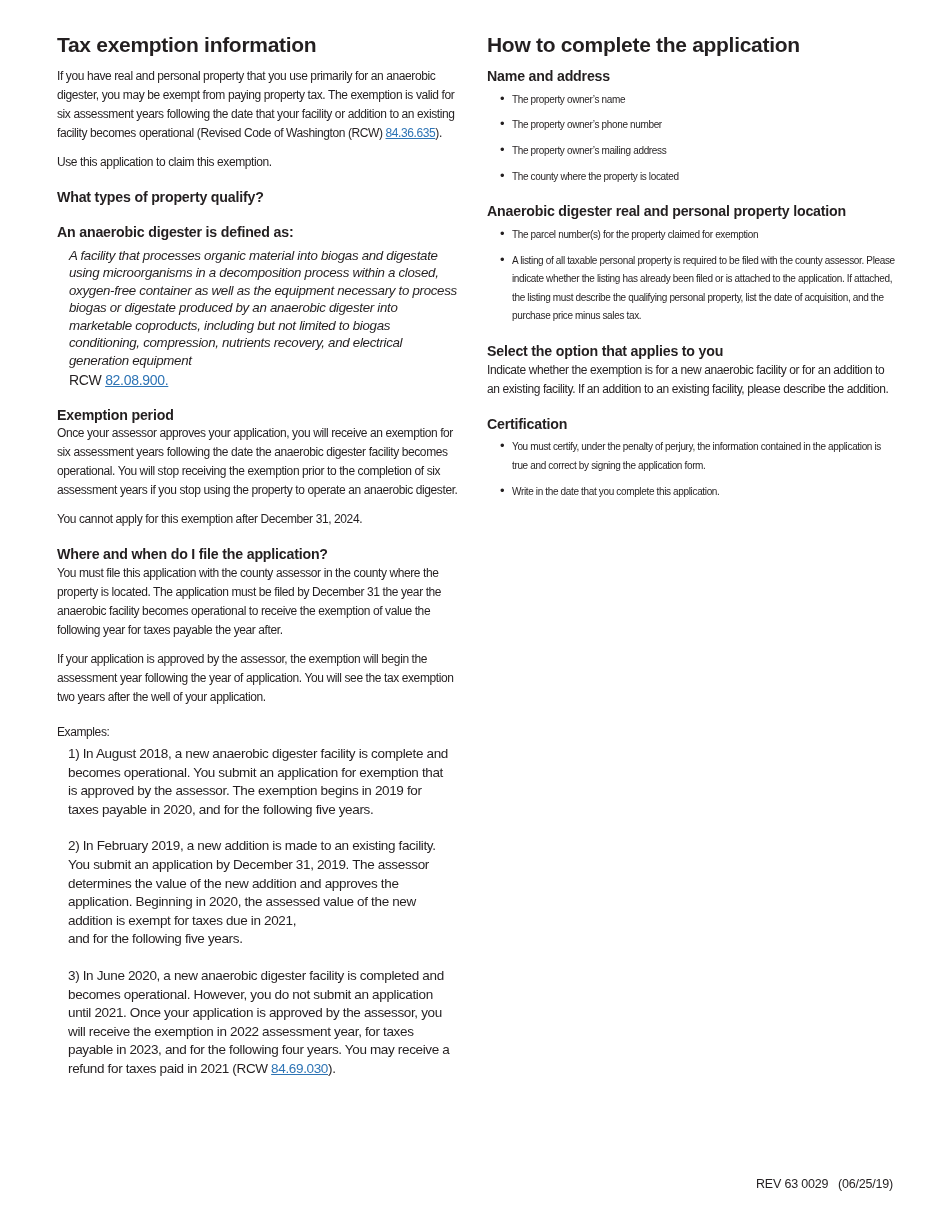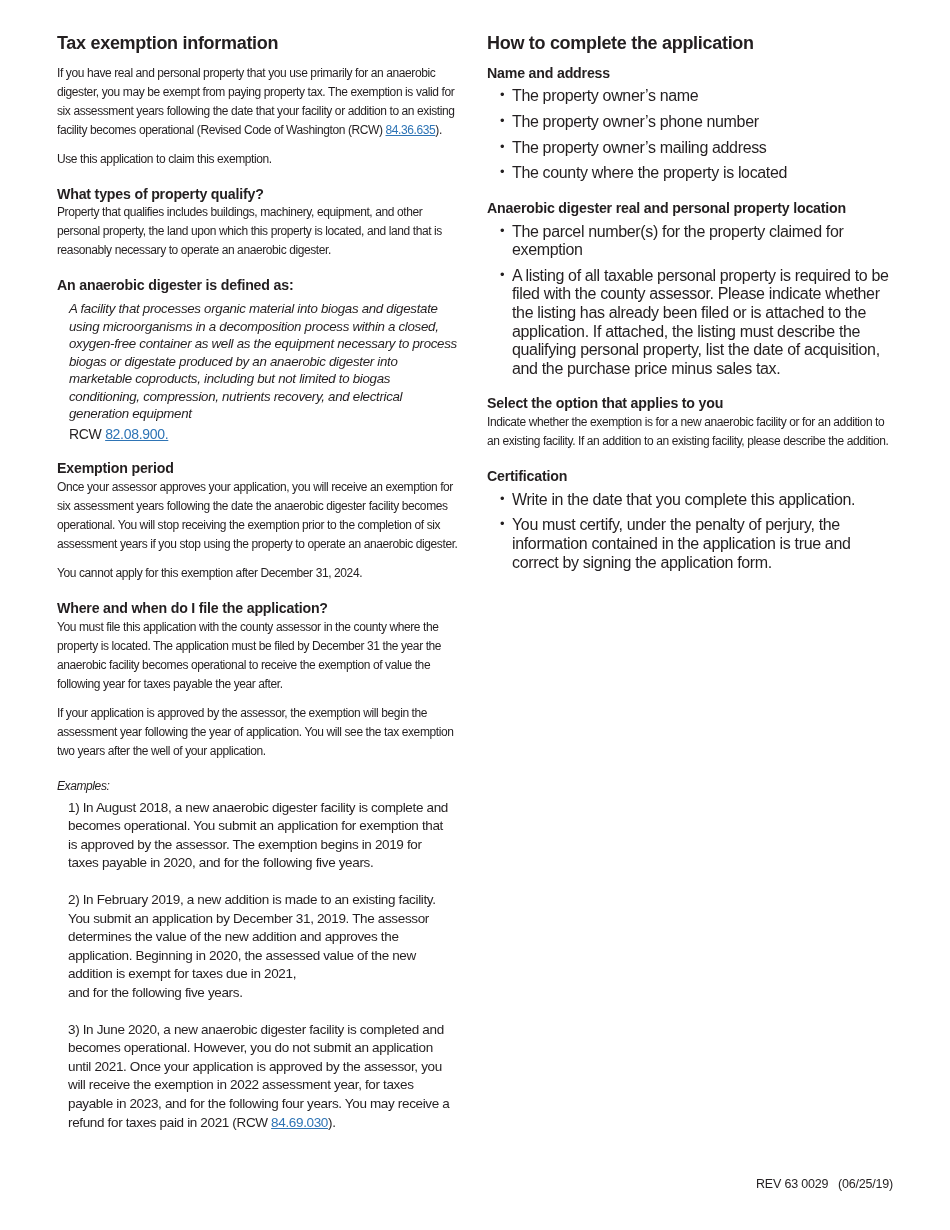--- a/index.html
+++ b/index.html
@@ -16,21 +16,21 @@
     position: absolute;
     top: 33px; left: 57px;
     width: 838px;
     display: flex;
     gap: 24px;
   }
   .col-left  { width: 406px; }
   .col-right { width: 408px; }
 
   h1 {
-    font-size: 18px;
+    font-size: 21px;
     font-weight: bold;
     letter-spacing: -0.3px;
     margin: 0 0 10px 0;
     line-height: 1.15;
   }
   h3 {
     font-size: 14.2px;
     font-weight: bold;
     letter-spacing: -0.2px;
     margin: 16px 0 0 0;
@@ -55,39 +55,38 @@
     letter-spacing: -0.3px;
     line-height: 17.5px;
   }
   .quote-rcw {
     margin-top: 3px;
     font-style: normal;
     font-size: 14px;
     letter-spacing: -0.3px;
   }
   .examples-label {
-    font-style: italic;
     margin: 16px 0 3px 0;
   }
   .example {
     padding-left: 11px;
     font-size: 13.5px;
     letter-spacing: -0.35px;
     line-height: 18.6px;
     margin: 0 8px 18px 0;
   }
   ul.doc-list {
     list-style: none;
     margin: 5px 0 0 0;
     padding: 0;
   }
   ul.doc-list li {
     position: relative;
     padding-left: 25px;
-    font-size: 16px;
+    font-size: 10px;
     letter-spacing: -0.35px;
     line-height: 18.6px;
     margin: 0 0 7px 0;
   }
   ul.doc-list li::before {
     content: "\2022";
     position: absolute;
     left: 13px;
     top: -1px;
     font-size: 13px;
@@ -109,21 +108,20 @@
 <div class="page">
 
   <div class="col-left">
     <h1>Tax exemption information</h1>
 
     <p><span>If you have real and personal property that you use primarily for an anaerobic digester, you may be exempt from paying property tax. The exemption is valid for six assessment years following the date that your facility or addition to an existing facility becomes operational (Revised Code of Washington (RCW) </span><a href="#" class="doc-link">84.36.635</a><span>).</span></p>
 
     <p>Use this application to claim this exemption.</p>
 
     <h3>What types of property qualify?</h3>
-    <p>Property that qualifies includes buildings, machinery, equipment, and other personal property, the land upon which this property is located, and land that is reasonably necessary to operate an anaerobic digester.</p>
 
     <h3>An anaerobic digester is defined as:</h3>
     <div class="quote">
       <span>A facility that processes organic material into biogas and digestate using microorganisms in a decomposition process within a closed, oxygen-free container as well as the equipment necessary to process biogas or digestate produced by an anaerobic digester into marketable coproducts, including but not limited to biogas conditioning, compression, nutrients recovery, and electrical generation equipment</span>
       <div class="quote-rcw"><span>RCW </span><a href="#" class="doc-link">82.08.900.</a></div>
     </div>
 
     <h3>Exemption period</h3>
     <p>Once your assessor approves your application, you will receive an exemption for six assessment years following the date the anaerobic digester facility becomes operational. You will stop receiving the exemption prior to the completion of six assessment years if you stop using the property to operate an anaerobic digester.</p>
 
@@ -158,20 +156,20 @@
     <ul class="doc-list">
       <li>The parcel number(s) for the property claimed for exemption</li>
       <li>A listing of all taxable personal property is required to be filed with the county assessor. Please indicate whether the listing has already been filed or is attached to the application. If attached, the listing must describe the qualifying personal property, list the date of acquisition, and the purchase price minus sales tax.</li>
     </ul>
 
     <h3>Select the option that applies to you</h3>
     <p>Indicate whether the exemption is for a new anaerobic facility or for an addition to an existing facility. If an addition to an existing facility, please describe the addition.</p>
 
     <h3>Certification</h3>
     <ul class="doc-list">
+      <li>You must certify, under the penalty of perjury, the information contained in the application is true and correct by signing the application form.</li>
       <li>Write in the date that you complete this application.</li>
-      <li>You must certify, under the penalty of perjury, the information contained in the application is true and correct by signing the application form.</li>
     </ul>
   </div>
 
 </div>
 
 <div class="footer">REV 63 0029   (06/25/19)</div>
 
 </body></html>

